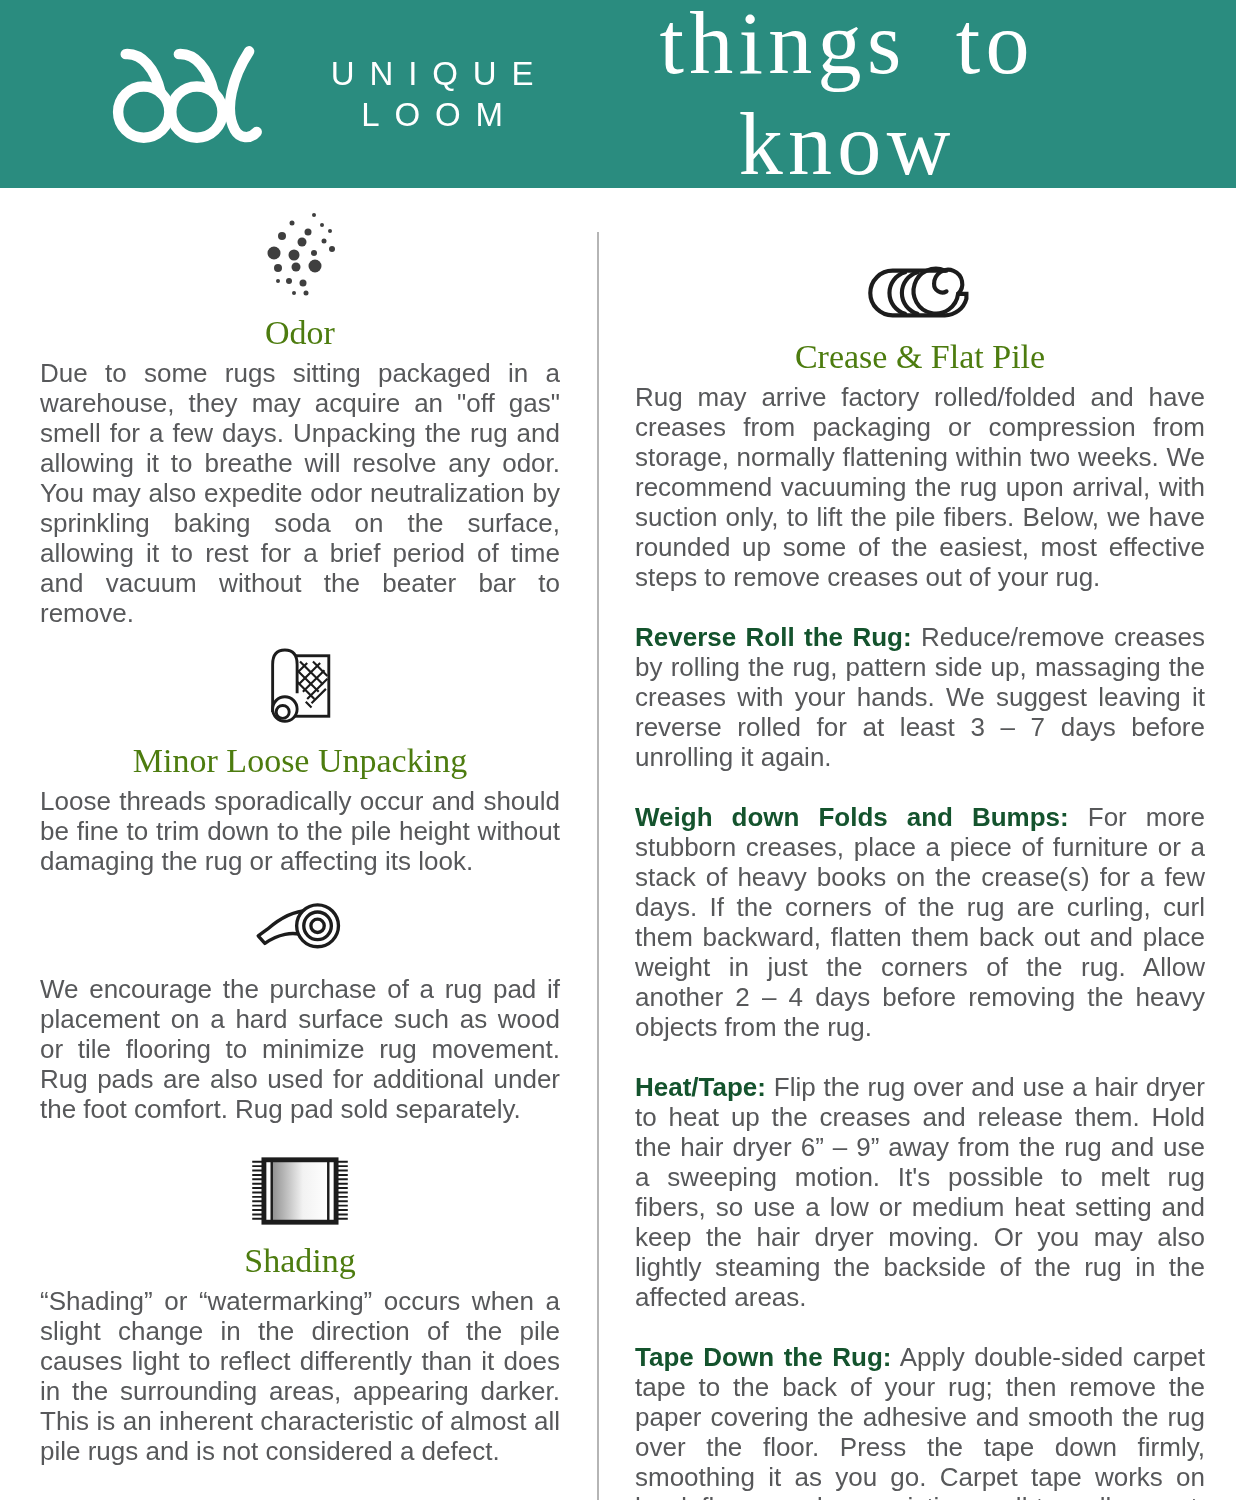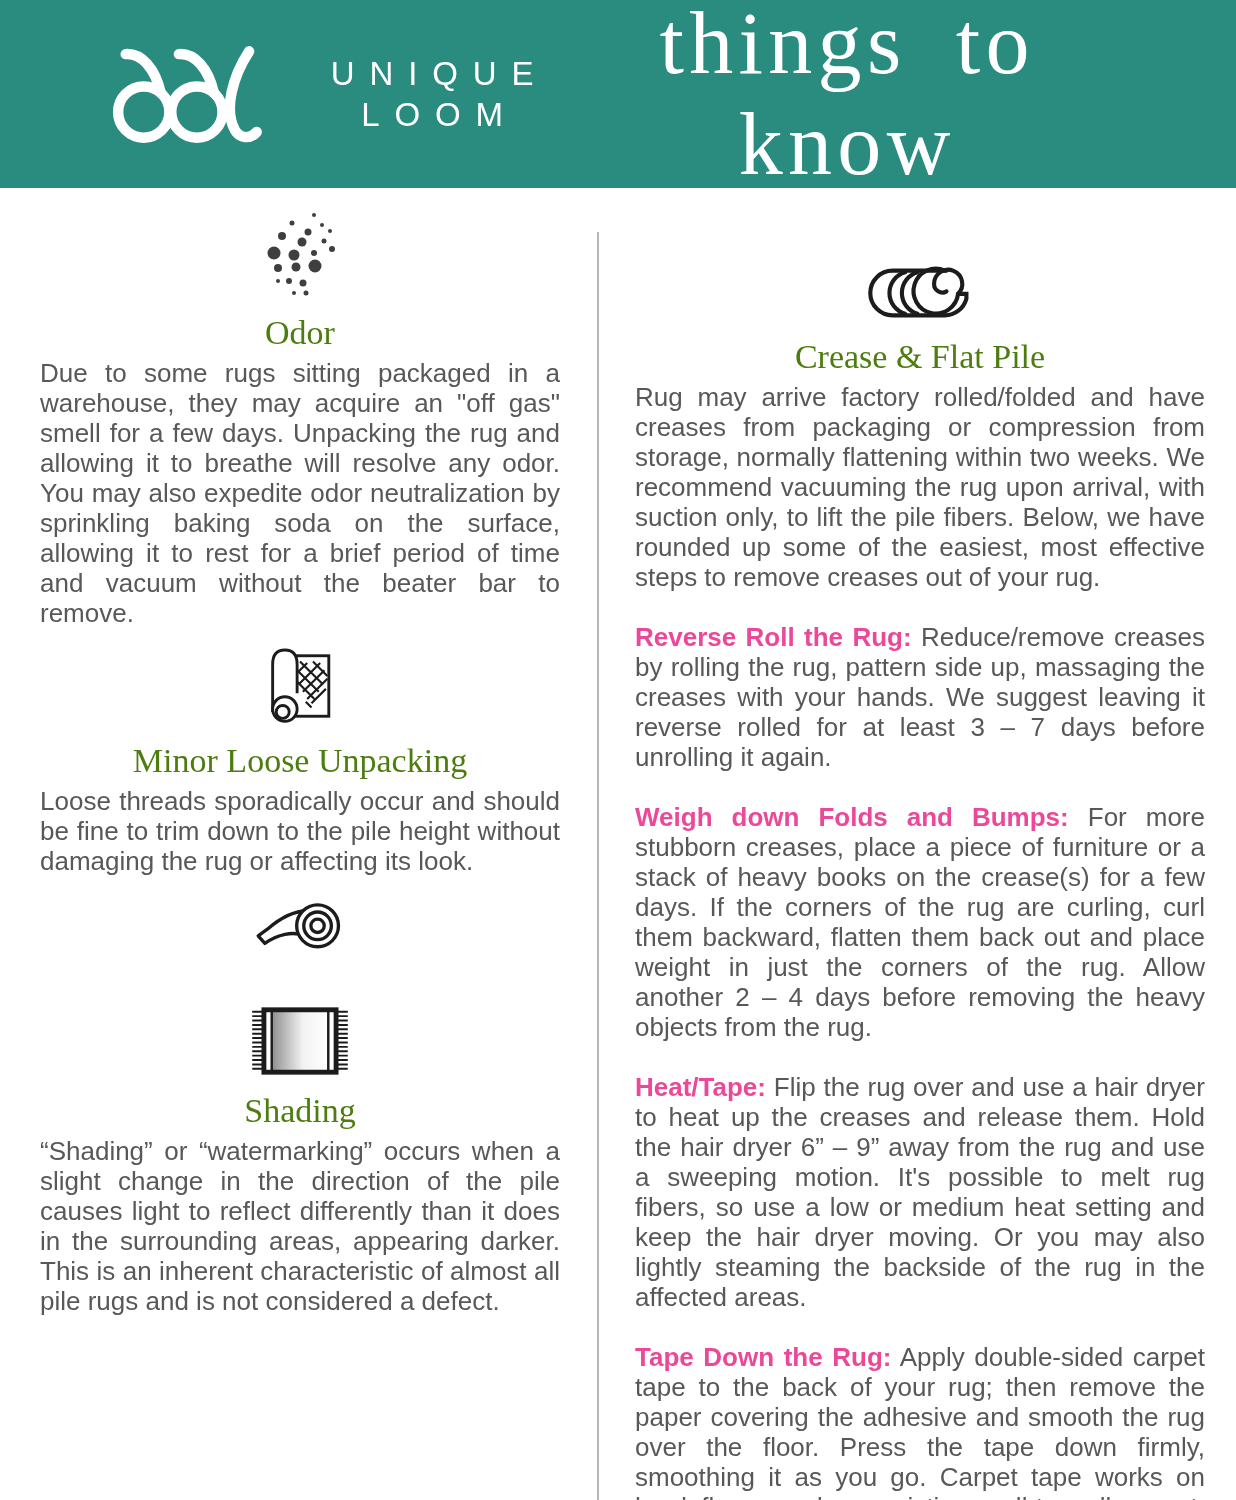--- a/index.html
+++ b/index.html
@@ -81,21 +81,21 @@
     margin: 8px 0 6px 0;
   }
   .body-text {
     font-size: 26px;
     line-height: 30px;
     color: #57585a;
     text-align: justify;
   }
   .tip { margin-top: 30px; }
   .tip strong {
-    color: #ec4899;
+    color: #14532d;
     font-weight: 700;
   }
 
   
   .sec-odor      { padding-top: 22px; }
   .sec-threading { padding-top: 14px; }
   .sec-rugpad    { padding-top: 22px; }
   .sec-shading   { padding-top: 28px; }
   .sec-odor .icon-wrap,
   .sec-threading .icon-wrap,
@@ -181,20 +181,21 @@
 
       <div class="section sec-rugpad">
         <div class="icon-wrap">
           <svg width="92" height="64" viewBox="0 0 110 74" fill="none" stroke="#1c1c1c" stroke-width="4" stroke-linejoin="round">
             <path d="M 64,14 C 46,14 30,24 16,36 L 5,44 L 13,53 C 28,42 46,38 62,44 L 66,30 Z" fill="#ffffff"></path>
             <circle cx="76" cy="32" r="25" fill="#ffffff"></circle>
             <circle cx="76" cy="32" r="16.5"></circle>
             <circle cx="76" cy="32" r="8"></circle>
           </svg>
         </div>
+        <p class="body-text">We encourage the purchase of a rug pad if placement on a hard surface such as wood or tile flooring to minimize rug movement. Rug pads are also used for additional under the foot comfort. Rug pad sold separately.</p>
       </div>
 
       <div class="section sec-shading">
         <div class="icon-wrap">
           <svg width="118" height="78" viewBox="0 0 120 80">
             <defs>
               <linearGradient id="shadeGrad" x1="0" y1="0" x2="1" y2="0">
                 <stop offset="0" stop-color="#8f8f8f"></stop>
                 <stop offset="0.55" stop-color="#f2f2f2"></stop>
                 <stop offset="1" stop-color="#ffffff"></stop>

